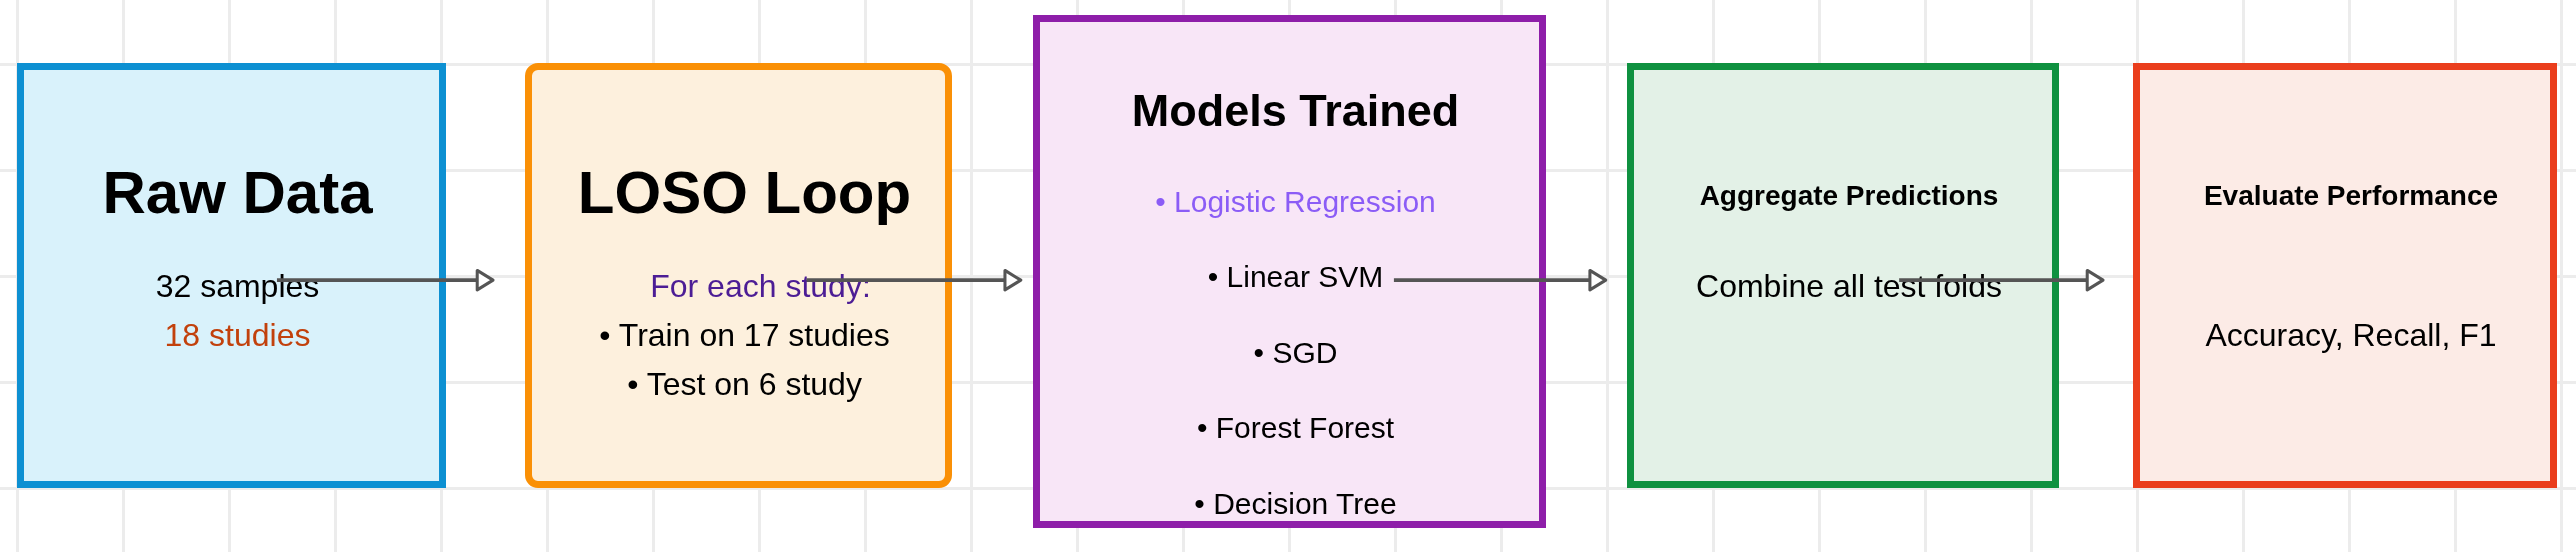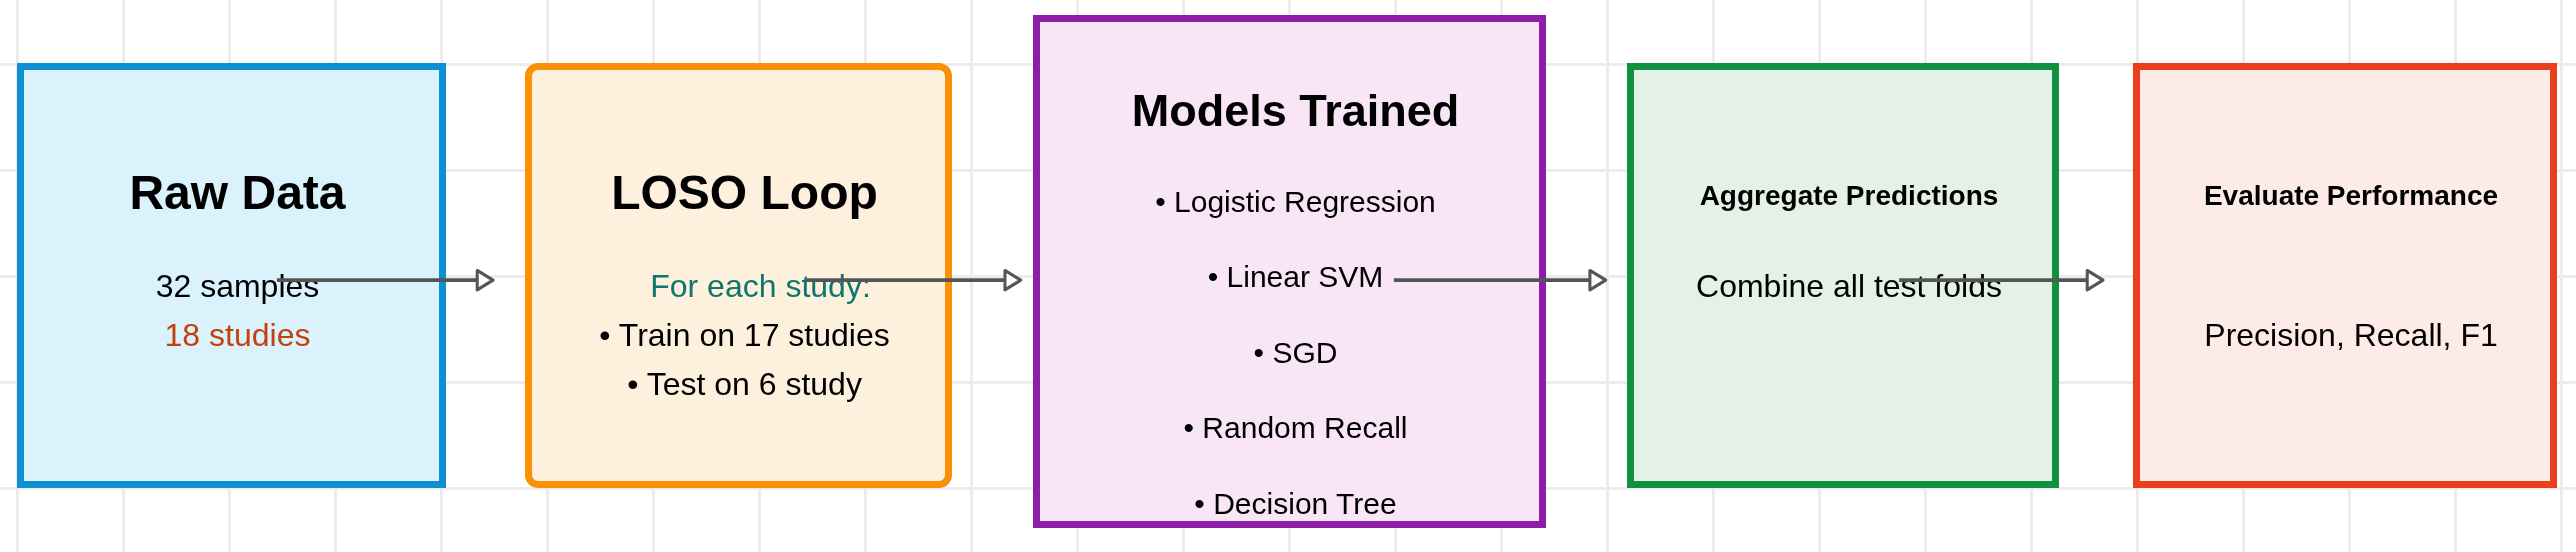--- a/index.html
+++ b/index.html
@@ -25,62 +25,62 @@
   .b2{left:525px; top:63px; width:427px; height:425px;}
   .b3{left:1033px;top:14.6px;  width:513px; height:513px;}
   .b4{left:1627px;top:63px; width:432px; height:425px;}
   .b5{left:2133px;top:63px; width:424px; height:425px;}
   .tline{
     position:absolute;left:12px;right:0;
     text-align:center;color:#000000;
     white-space:nowrap;
   }
   .title{font-weight:bold;}
-  .t72{font-size:48px;line-height:49px;height:49px;}
+  .t72{font-size:60px;line-height:49px;height:49px;}
   .t74{font-size:45px;line-height:51px;height:51px;}
   .t58{font-size:28px;line-height:43px;height:43px;}
   .s52{font-size:32px;line-height:37px;height:37px;}
   .s50{font-size:30px;line-height:37px;height:37px;}
   .arrows{position:absolute;left:0;top:0;width:2576px;height:553px;pointer-events:none;}
 </style>
 </head>
 <body>
 
 <div class="canvas" style="--grid-color: #ececec; background-color: rgb(255, 255, 255);">
 
   <div class="flowbox b1" style="border-color: rgb(13, 144, 210); background-color: rgb(217, 242, 251);">
     <div class="tline title t72" style="top: 98px; color: rgb(0, 0, 0);">Raw Data</div>
     <div class="tline s52" style="top: 198px; color: rgb(0, 0, 0);">32 samples</div>
     <div class="tline s52" style="top: 247px; color: #c2410c;">18 studies</div>
   </div>
 
   <div class="flowbox b2" style="border-color: rgb(250, 144, 6); background-color: rgb(253, 240, 221); border-radius: 13px;">
     <div class="tline title t72" style="top: 98px; color: rgb(0, 0, 0);">LOSO Loop</div>
-    <div class="tline s52" style="top: 198px; color: #0f766e; padding-left: 32px;">For each study:</div>
+    <div class="tline s52" style="top: 198px; color: #4c1d95; padding-left: 32px;">For each study:</div>
     <div class="tline s52" style="top: 247px; color: rgb(0, 0, 0);">• Train on 17 studies</div>
     <div class="tline s52" style="top: 296px; color: rgb(0, 0, 0);">• Test on 6 study</div>
   </div>
 
   <div class="flowbox b3" style="border-color: rgb(142, 30, 169); background-color: rgb(248, 230, 247);">
     <div class="tline title t74" style="top: 63px; color: rgb(0, 0, 0);">Models Trained</div>
-    <div class="tline s50" style="top: 161px; color: #000000;">• Logistic Regression</div>
+    <div class="tline s50" style="top: 161px; color: #8b5cf6;">• Logistic Regression</div>
     <div class="tline s50" style="top: 236px; color: rgb(0, 0, 0);">• Linear SVM</div>
     <div class="tline s50" style="top: 312px; color: rgb(0, 0, 0);">• SGD</div>
-    <div class="tline s50" style="top: 387px; color: rgb(0, 0, 0);">• Random Recall</div>
+    <div class="tline s50" style="top: 387px; color: rgb(0, 0, 0);">• Forest Forest</div>
     <div class="tline s50" style="top: 463px; color: rgb(0, 0, 0);">• Decision Tree</div>
   </div>
 
   <div class="flowbox b4" style="border-color: rgb(15, 145, 64); background-color: rgb(227, 241, 231);">
     <div class="tline title t58" style="top: 104px; color: rgb(0, 0, 0);">Aggregate Predictions</div>
     <div class="tline s52" style="top: 198px; color: rgb(0, 0, 0);">Combine all test folds</div>
   </div>
 
   <div class="flowbox b5" style="border-color: rgb(234, 62, 29); background-color: rgb(252, 235, 230);">
     <div class="tline title t58" style="top: 104px; color: rgb(0, 0, 0);">Evaluate Performance</div>
-    <div class="tline s52" style="top: 247px; color: rgb(0, 0, 0);">Precision, Recall, F1</div>
+    <div class="tline s52" style="top: 247px; color: rgb(0, 0, 0);">Accuracy, Recall, F1</div>
   </div>
 
   <svg class="arrows" viewBox="0 0 4232 908" xmlns="http://www.w3.org/2000/svg">
     <g>
       <line x1="455" y1="460" x2="786" y2="460" stroke-width="6" stroke="#555555"></line>
       <path d="M 784,444 L 810,460 L 784,476 Z" fill="#ffffff" stroke-width="5" stroke-linejoin="round" stroke="#555555"></path>
     </g>
     <g>
       <line x1="1325" y1="460" x2="1653" y2="460" stroke-width="6" stroke="#555555"></line>
       <path d="M 1651,444 L 1677,460 L 1651,476 Z" fill="#ffffff" stroke-width="5" stroke-linejoin="round" stroke="#555555"></path>

